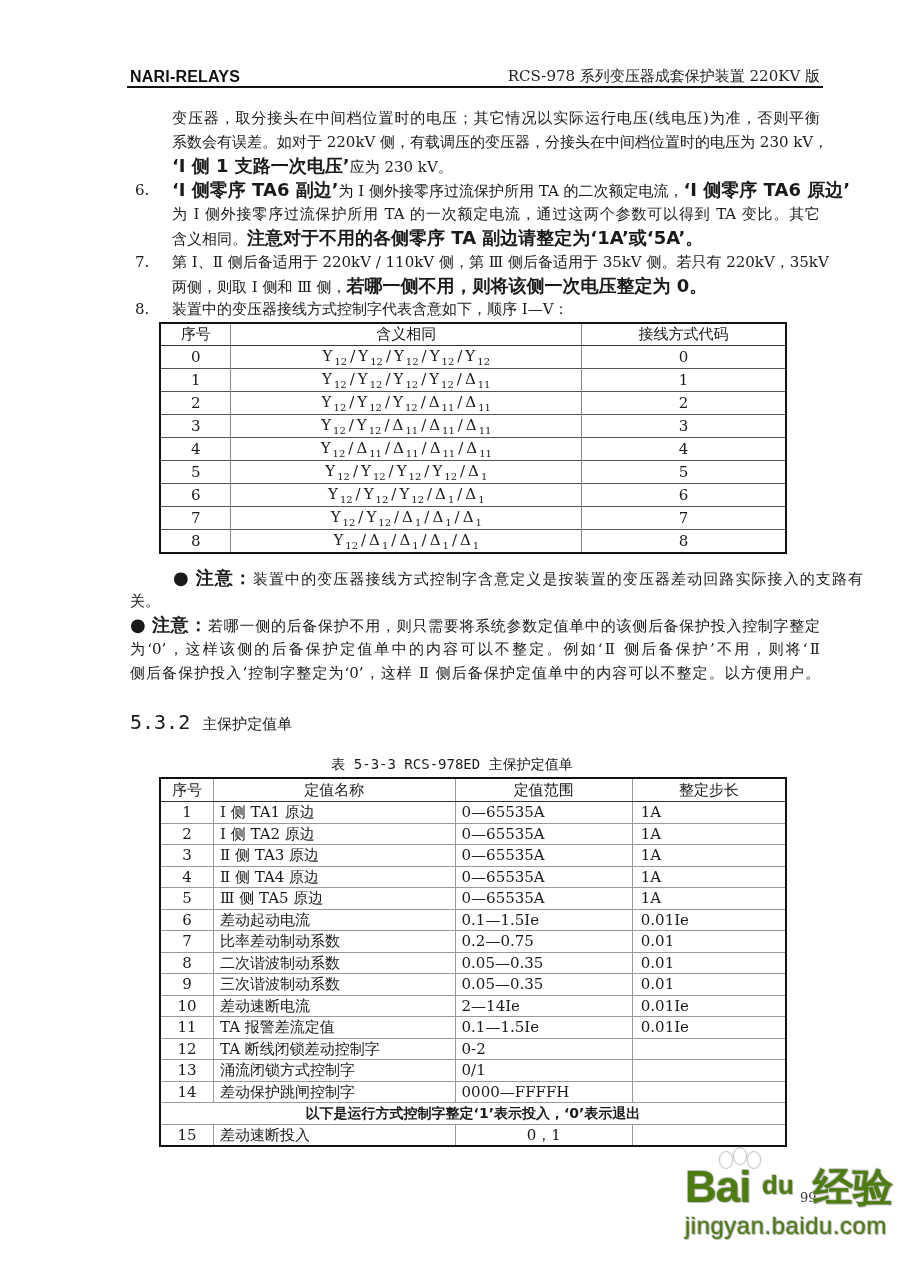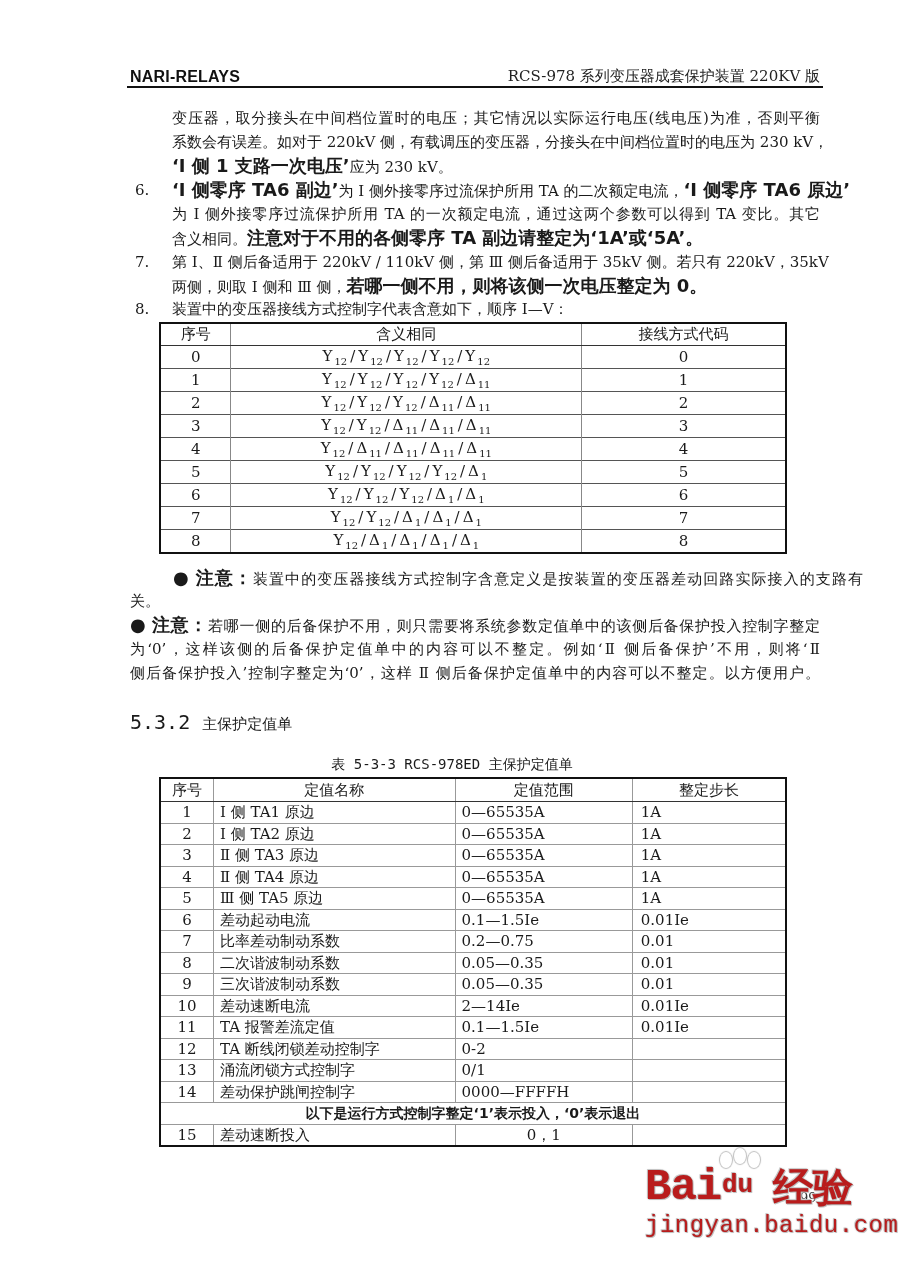--- a/index.html
+++ b/index.html
@@ -39,22 +39,22 @@
   #settings-table .c2 { width: 247px; padding-left: 6px; }
   #settings-table .c3 { width: 177px; padding-left: 6px; }
   #settings-table .c4 { width: 150px; padding-left: 8px; margin-left: 40px; }
   #settings-table td.center { text-align: center; padding-left: 0; }
   #settings-table td.note { text-align: center; font-family: "DejaVu Sans", sans-serif; font-weight: bold; font-size: 14px; }
 
   .section { left: 130px; top: 710px; font-size: 15px; }
   .section .sn { font-family: "DejaVu Sans Mono", monospace; font-size: 20px; margin-right: 12px; }
   .page-num { left: 800px; top: 1190px; font-size: 13px; color: #333; }
 
-  .wm { color: #b91c1c; text-shadow: 0 0 1px #9a9a9a, 0 0 2px #b5b5b5, 1px 1px 0 #c8c8c8, -1px -1px 0 #d0d0d0;
-        font-family: Liberation Mono, monospace; font-weight: bold; }
+  .wm { color: #4d7c0f; text-shadow: 0 0 1px #9a9a9a, 0 0 2px #b5b5b5, 1px 1px 0 #c8c8c8, -1px -1px 0 #d0d0d0;
+        font-family: Liberation Sans, sans-serif; font-weight: bold; margin-left: 40px; }
   .wm-bai { left: 645px; top: 1162px; font-size: 44px; letter-spacing: -1px; }
   .wm-paw { left: 716px; top: 1148px; width: 50px; height: 60px; }
   .wm-paw .toe { position: absolute; width: 12px; height: 16px; border-radius: 50%; background: #fff;
                  box-shadow: 0 0 1px 1px #bdbdbd; }
   .wm-du { left: 722px; top: 1170px; font-size: 26px; }
   .wm-jy { left: 773px; top: 1160px; font-size: 40px; }
   .wm-url { left: 645px; top: 1212px; font-size: 24px; letter-spacing: 0.5px; font-weight: normal; }
 </style>
 </head>
 <body>

